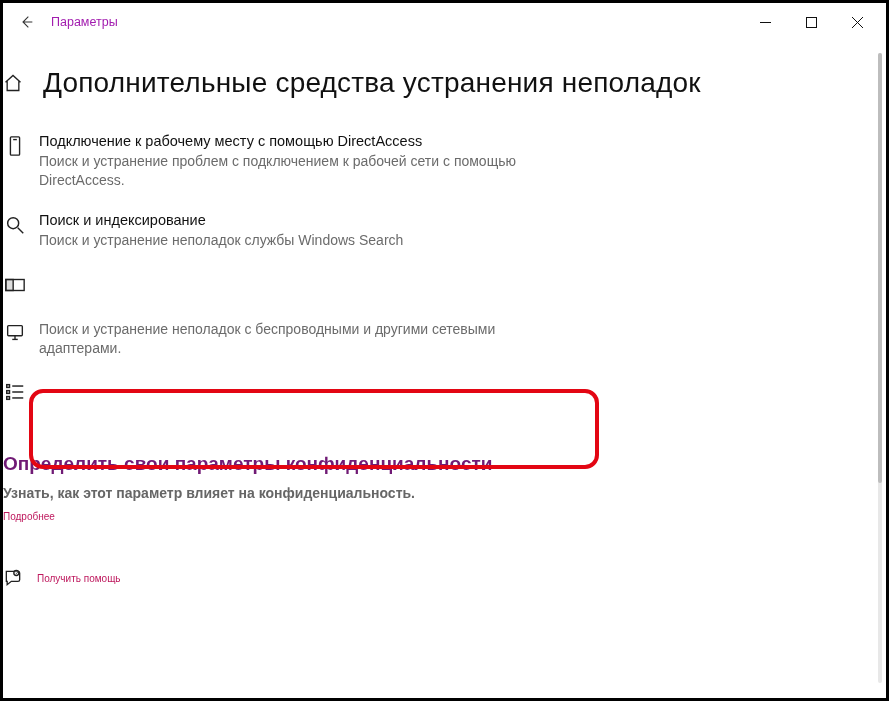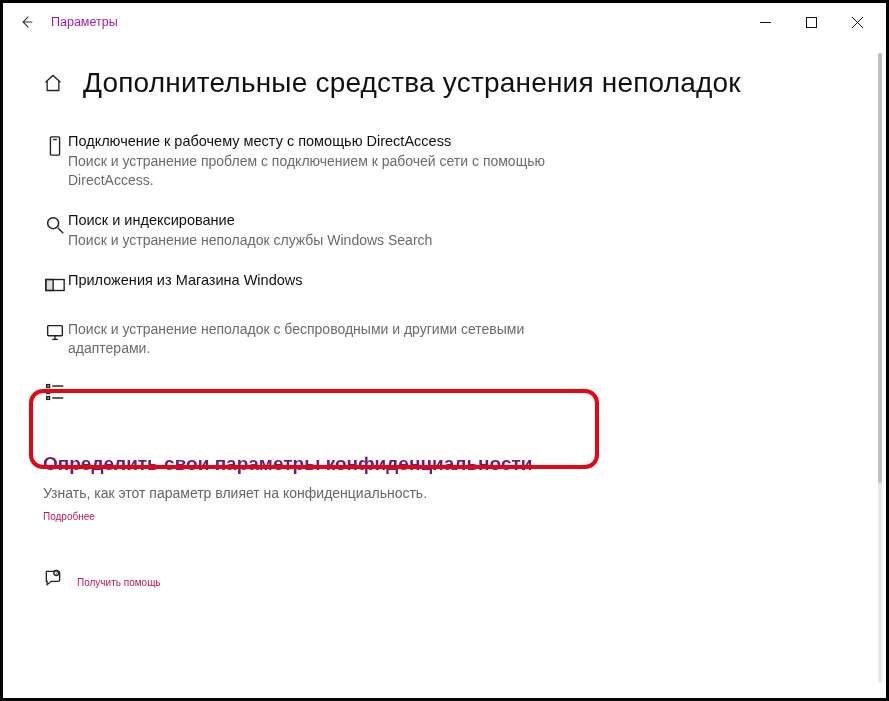--- a/index.html
+++ b/index.html
@@ -35,42 +35,41 @@
   }
   .win-btn {
     width: 46px; height: 32px;
     display: flex; align-items: center; justify-content: center;
     color: #111;
   }
 
   .content {
     position: absolute;
     top: 46px; left: 0; right: 0; bottom: 0;
-    padding-left: 40px;
     overflow: hidden;
   }
   .heading-row {
     display: flex;
     align-items: center;
     gap: 20px;
     margin-top: 18px;
     margin-bottom: 26px;
   }
   .home-icon { width: 20px; height: 20px; color: #222; flex: 0 0 auto; }
   h1 {
     font-size: 28px;
     font-weight: 400;
     letter-spacing: 0.2px;
     color: #111;
   }
 
   .items { display: flex; flex-direction: column; }
   .item {
     display: flex;
-    gap: 1px;
+    gap: 12px;
     padding: 8px 0 14px 0;
     width: 530px;
     cursor: pointer;
   }
   .item-ico {
     width: 24px; height: 24px;
     flex: 0 0 24px;
     margin-top: 2px;
     color: #222;
     display: flex; align-items: flex-start; justify-content: center;
@@ -105,31 +104,32 @@
   .privacy h2 {
     font-size: 19px;
     font-weight: 600;
     color: #701a75;
     margin-bottom: 10px;
   }
   .privacy-desc {
     font-size: 14px;
     color: #666;
     margin-bottom: 10px;
+    font-weight: bold;
   }
   .link {
     color: #be185d;
     font-size: 10px;
     cursor: pointer;
   }
 
   .help-row {
     margin-top: 46px;
     display: flex;
-    align-items: flex-end;
+    align-items: center;
     gap: 14px;
   }
   .help-icon { width: 20px; height: 20px; color: #222; }
 
   .scrollbar {
     position: absolute;
     right: 4px;
     top: 50px;
     width: 4px;
     height: 630px;
@@ -214,21 +214,20 @@
     </div>
 
     <div class="item">
       <div class="item-ico">
         <svg viewBox="0 0 24 24" width="22" height="22" fill="none" stroke="currentColor" stroke-width="1.5">
           <rect x="2" y="6" width="20" height="12"></rect>
             <rect x="2" y="6" width="8" height="12" fill="currentColor" fill-opacity="0.15"></rect>
         </svg>
       </div>
       <div class="item-body">
-        <div class="item-title">Приложения из Магазина Windows</div>
       </div>
     </div>
 
     <div class="item">
       <div class="item-ico">
         <svg viewBox="0 0 24 24" width="22" height="22" fill="none" stroke="currentColor" stroke-width="1.5">
           <rect x="4" y="4" width="16" height="11" rx="1"></rect>
             <line x1="9" y1="19" x2="15" y2="19"></line>
             <line x1="12" y1="15" x2="12" y2="19"></line>
         </svg>

